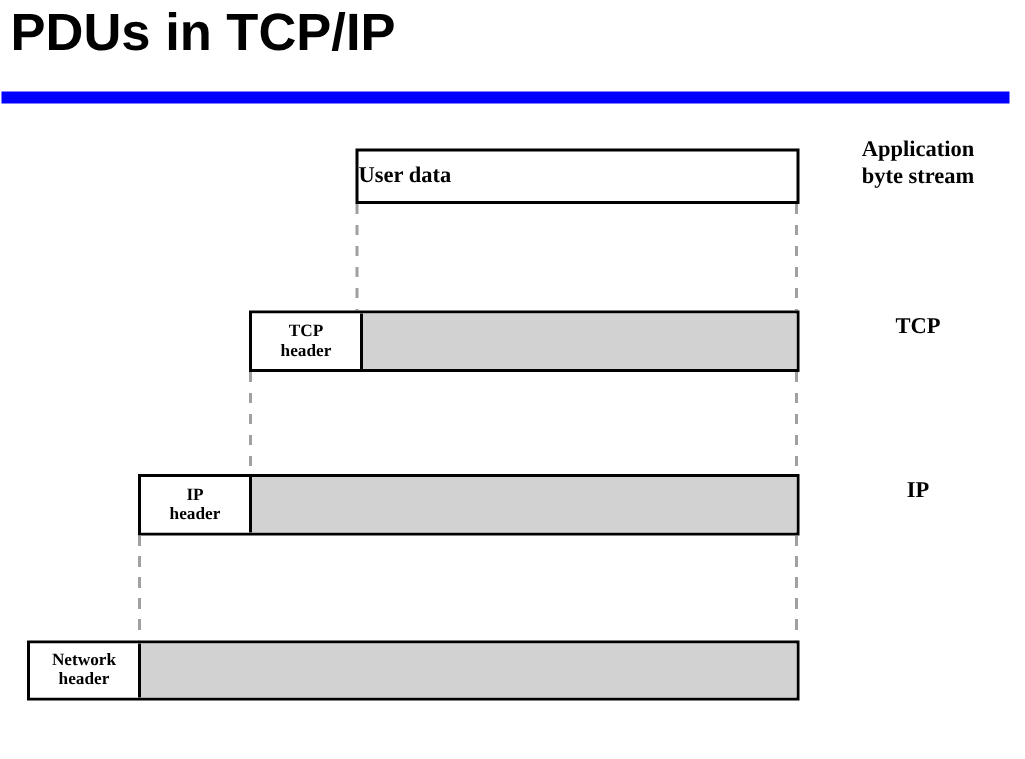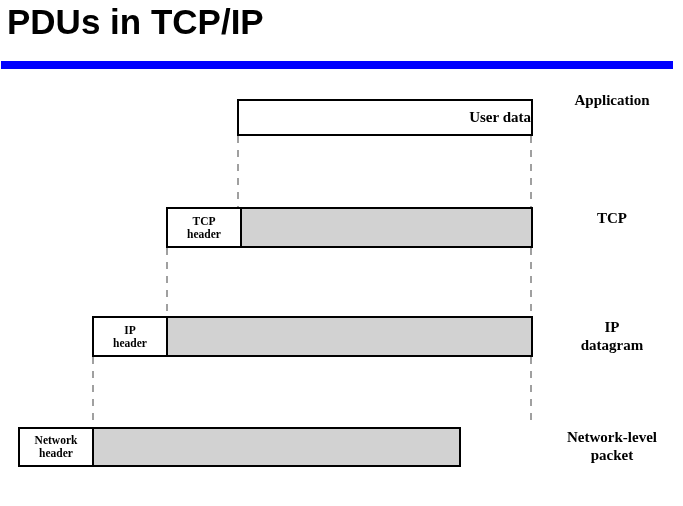--- a/index.html
+++ b/index.html
@@ -40,24 +40,24 @@
     height: 8px;
     background: var(--accent-rule);
   }
   .box {
     position: absolute;
     border: 2px solid var(--box-border);
     background: #ffffff;
     display: flex;
     align-items: stretch;
   }
-  .row1 { left: 237px; top: 99px;  width: 296px; height: 37px; align-items: center; justify-content: flex-end; }
+  .row1 { left: 237px; top: 99px;  width: 296px; height: 37px; align-items: center; justify-content: flex-start; }
   .row2 { left: 166px; top: 207px; width: 367px; height: 41px; }
   .row3 { left: 92px;  top: 316px; width: 441px; height: 41px; }
-  .row4 { left: 18px;  top: 427px; width: 443px; height: 40px; }
+  .row4 { left: 18px;  top: 427px; width: 515px; height: 40px; }
   .boxlabel {
     font-weight: bold;
     font-size: 15px;
     text-align: center;
   }
   .hdrcell {
     width: 74px;
     flex: 0 0 74px;
     background: #ffffff;
     border-right: 2px solid var(--box-border);
@@ -110,20 +110,21 @@
 <div class="slide">
 
   <h1 class="title">PDUs in TCP/IP</h1>
   <div class="rule"></div>
 
   <div class="box row1">
     <span class="boxlabel">User data</span>
   </div>
   <div class="rlabel rl1">
     <span>Application</span>
+    <span>byte stream</span>
   </div>
 
   <div class="dash dashA1"></div>
   <div class="dash dashA2"></div>
 
   <div class="box row2">
     <div class="hdrcell">
       <span>TCP</span>
       <span>header</span>
     </div>
@@ -138,31 +139,26 @@
 
   <div class="box row3">
     <div class="hdrcell">
       <span>IP</span>
       <span>header</span>
     </div>
     <div class="datacell"></div>
   </div>
   <div class="rlabel rl3">
     <span>IP</span>
-    <span>datagram</span>
   </div>
 
   <div class="dash dashC1"></div>
   <div class="dash dashC2"></div>
 
   <div class="box row4">
     <div class="hdrcell">
       <span>Network</span>
       <span>header</span>
     </div>
     <div class="datacell"></div>
   </div>
-  <div class="rlabel rl4">
-    <span>Network-level</span>
-    <span>packet</span>
-  </div>
 
 </div>
 
 </body></html>

